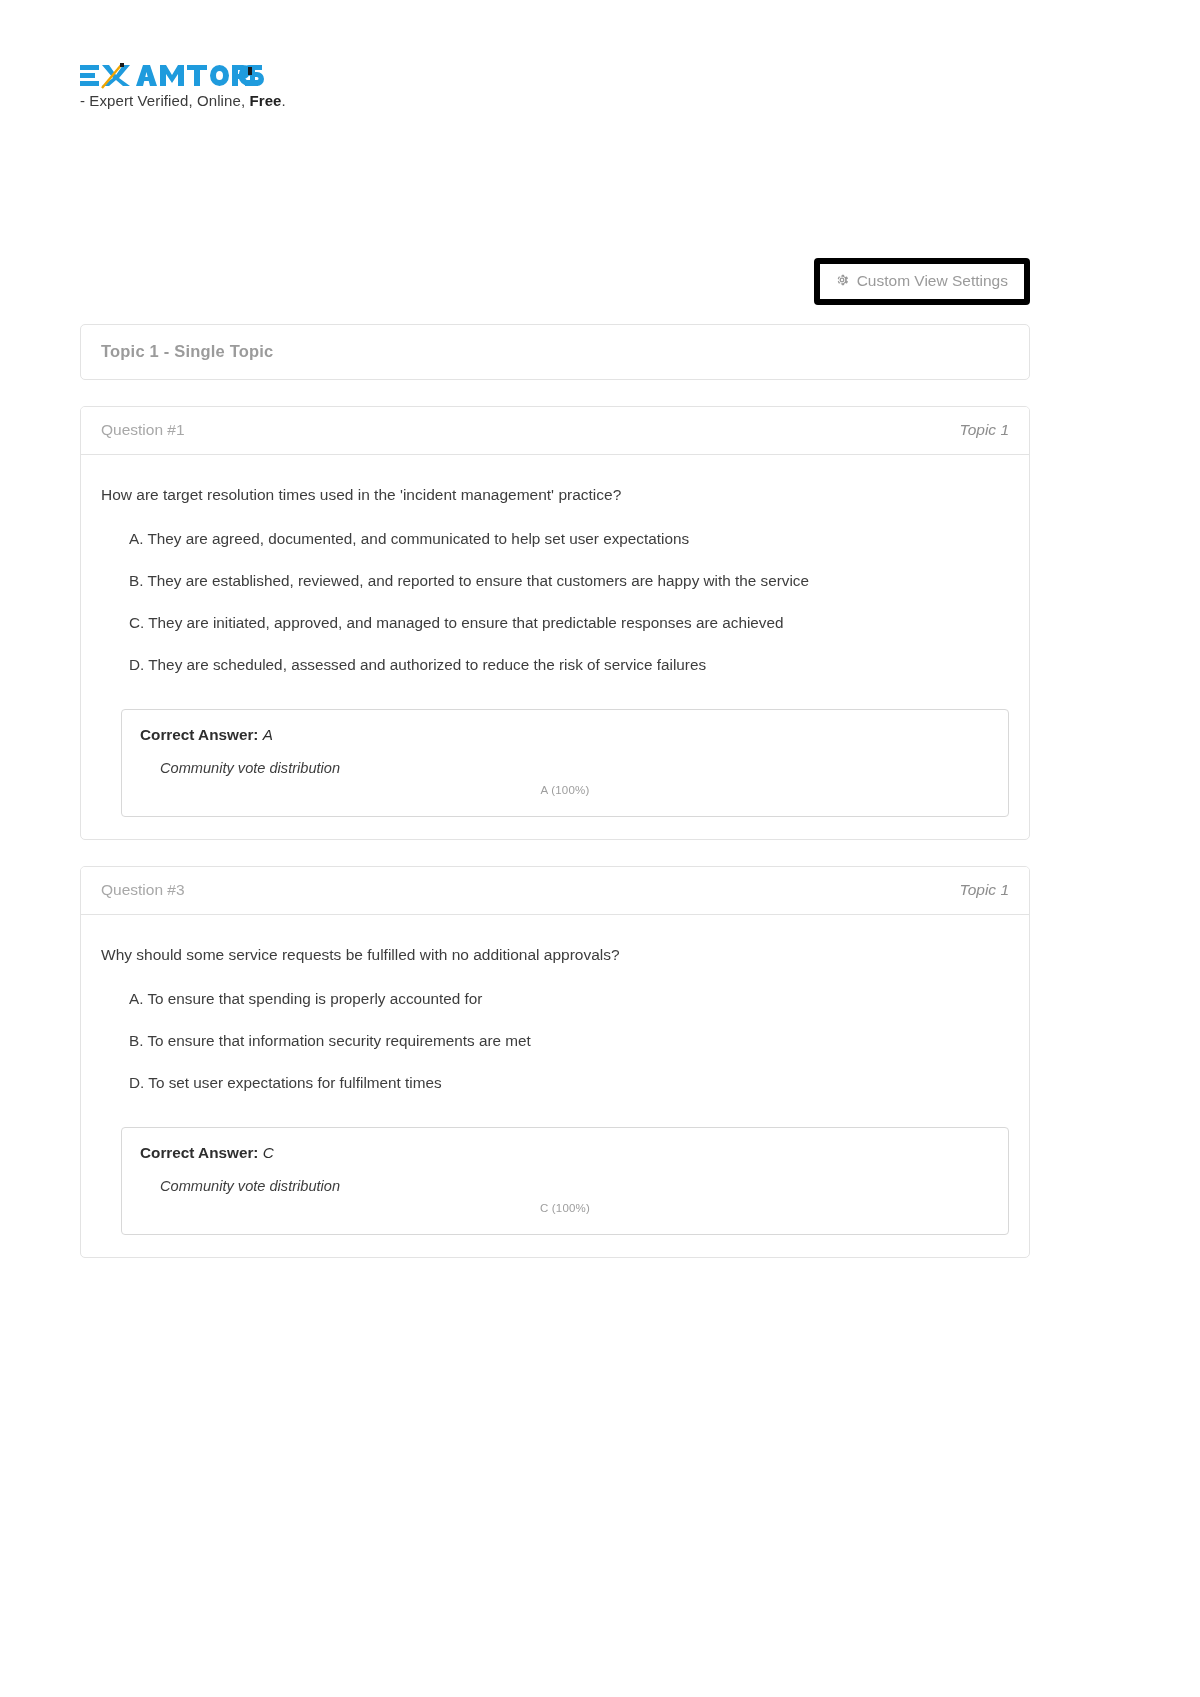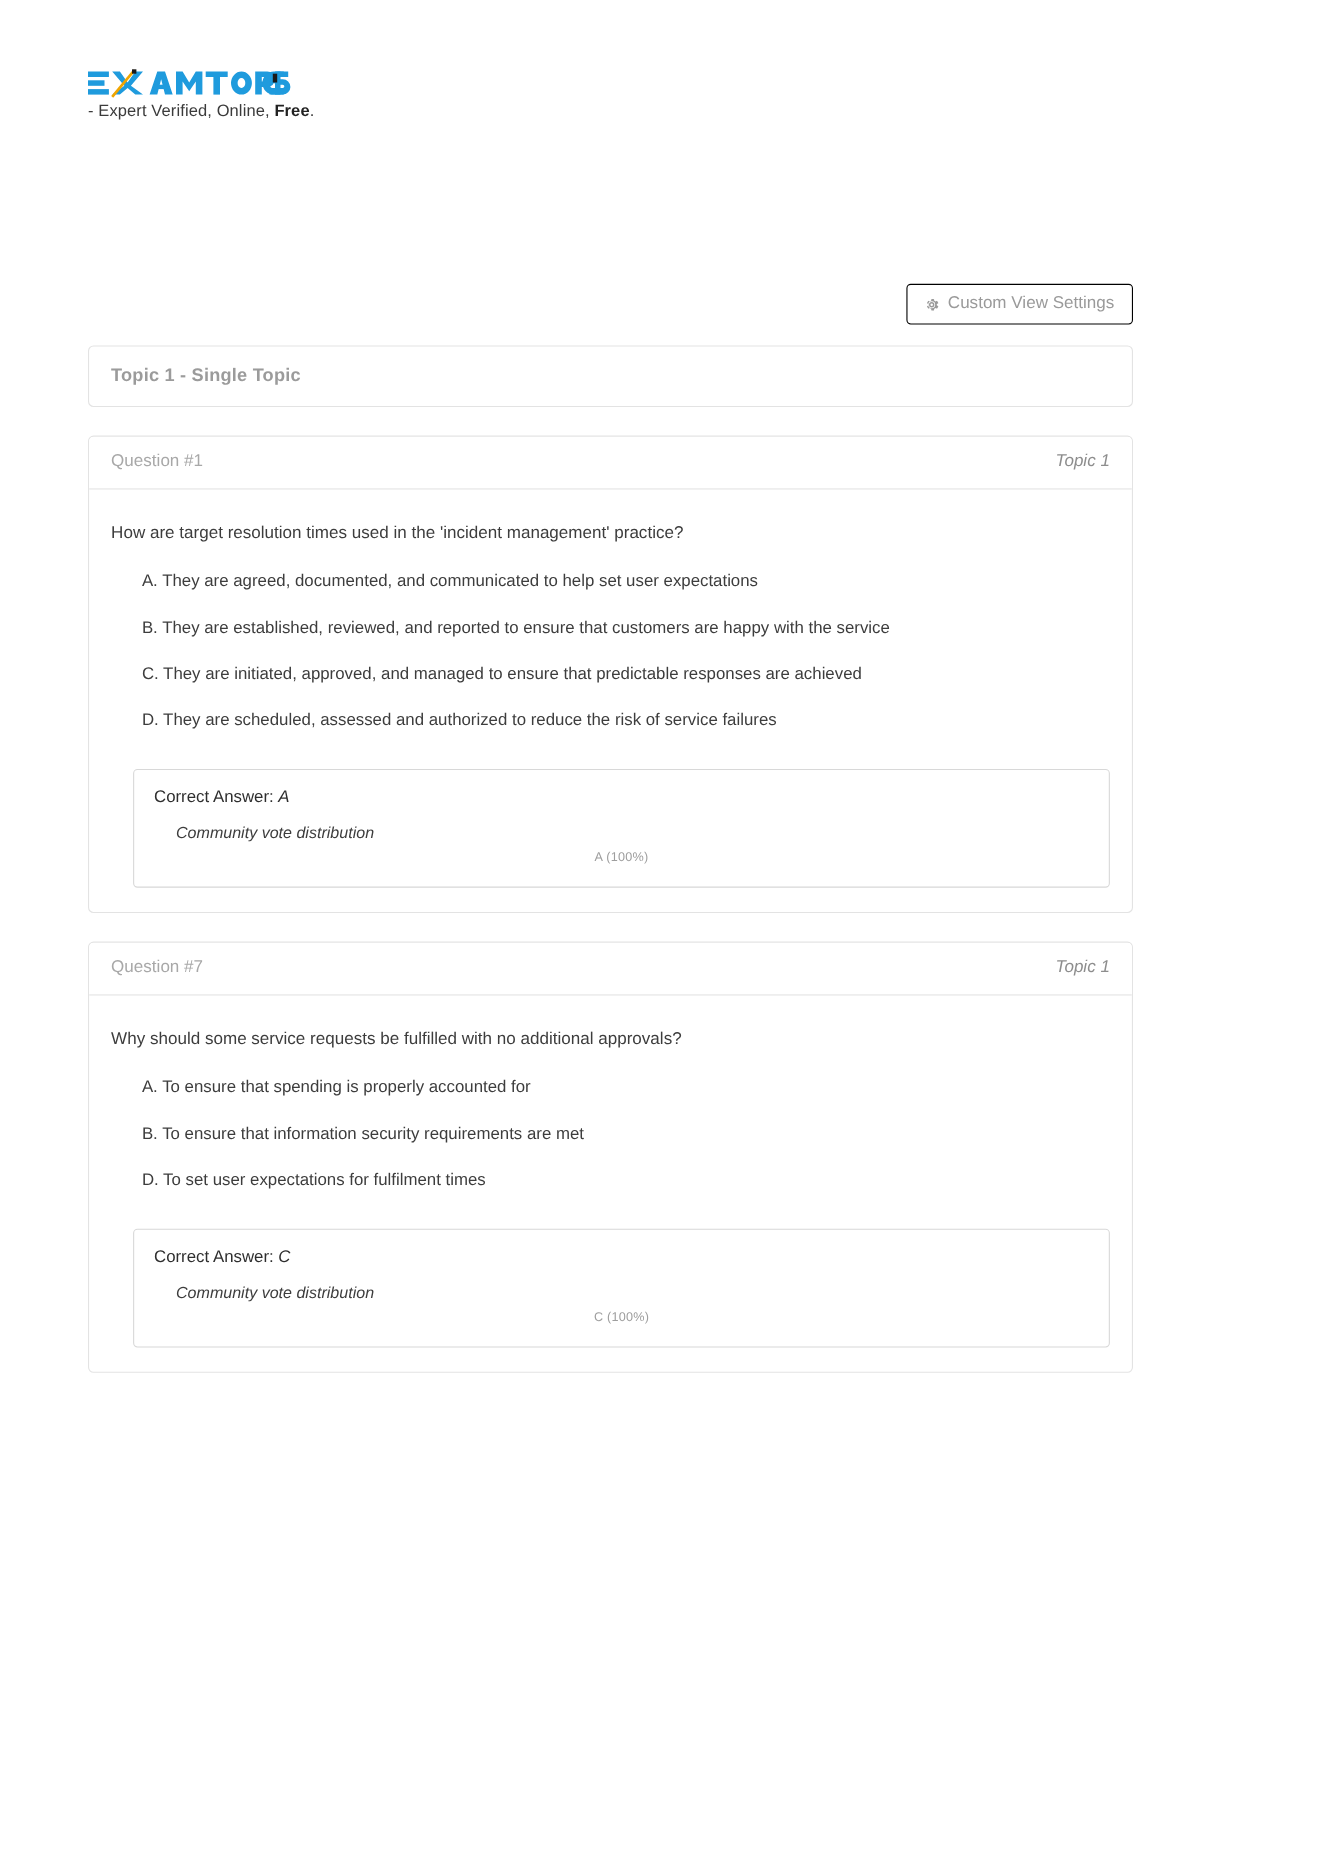--- a/index.html
+++ b/index.html
@@ -53,23 +53,23 @@
   }
 
   
   .cvs-row {
     display: flex;
     justify-content: flex-end;
     margin-bottom: 19px;
   }
   .cvs-button {
     display: inline-flex;
-    align-items: flex-end;
+    align-items: flex-start;
     gap: 8px;
-    border: 1px solid #000000;
+    border: 6px solid #000000;
     border-radius: 4px;
     background: #ffffff;
     color: #9a9a9a;
     font-size: 15.5px;
     padding: 9px 16px 10px 15px;
     line-height: 1;
     cursor: pointer;
     white-space: nowrap;
   }
   .gear-icon {
@@ -149,21 +149,21 @@
     border: 1px solid #d8d8d8;
     border-radius: 4px;
     padding: 16px 18px 18px 18px;
     width: calc(100% - 20px);
   }
   .answer-line {
     font-size: 15.3px;
     color: #2e2e2e;
     margin-bottom: 16px;
   }
-  .answer-label { font-weight: 400; }
+  .answer-label { font-weight: 700; }
   .answer-letter { font-style: italic; font-weight: 400; }
 
   .vote-title {
     font-size: 14.6px;
     font-style: italic;
     color: #3d3d3d;
     margin: 0 0 6px 20px;
   }
   .vote-bar-wrap {
     display: flex;
@@ -265,21 +265,21 @@
               <div class="answer-line"><span class="answer-label">Correct Answer:</span> <span class="answer-letter">A</span></div>
               <div class="vote-title">Community vote distribution</div>
               <div class="vote-bar-wrap">
                 <div class="vote-bar">A (100%)</div>
               </div>
             </div>
           </div>
         </div>
         <div class="card">
           <div class="q-header">
-            <div class="q-number">Question #7</div>
+            <div class="q-number">Question #3</div>
             <div class="q-topic">Topic 1</div>
           </div>
           <div class="q-body">
             <p class="q-text">Why should some service requests be fulfilled with no additional approvals?</p>
             <ul class="choices">
               <li class="choice">A. To ensure that spending is properly accounted for</li>
               <li class="choice">B. To ensure that information security requirements are met</li>
               <li class="choice">D. To set user expectations for fulfilment times</li>
             </ul>
             <div class="answer-box">

